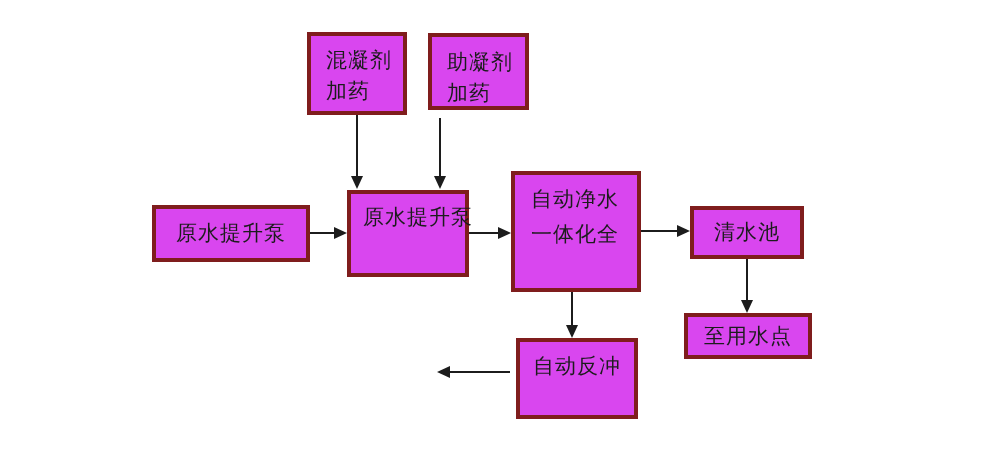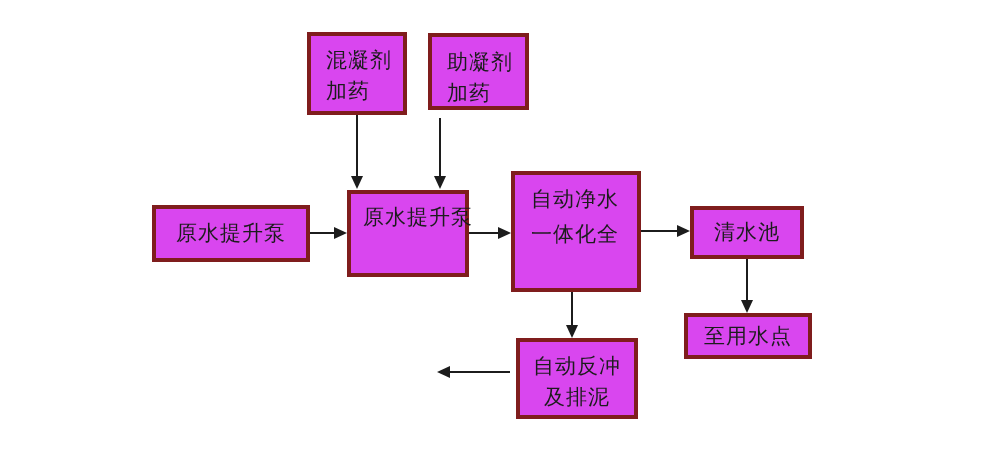--- a/index.html
+++ b/index.html
@@ -88,21 +88,20 @@
   <div class="node single" id="n-tank">
     <span class="line">清水池</span>
   </div>
 
   <div class="node single" id="n-point">
     <span class="line">至用水点</span>
   </div>
 
   <div class="node" id="n-backwash">
     <div class="line">自动反冲</div>
-    <div class="line">及排泥</div>
   </div>
 
 
   <div class="vline" style="left:356px; top:115px; height:62px;"></div>
   <div class="ah-down" style="left:351px; top:176px;"></div>
 
   <div class="vline" style="left:439px; top:118px; height:59px;"></div>
   <div class="ah-down" style="left:434px; top:176px;"></div>
 
   <div class="hline" style="left:310px; top:232px; width:26px;"></div>

